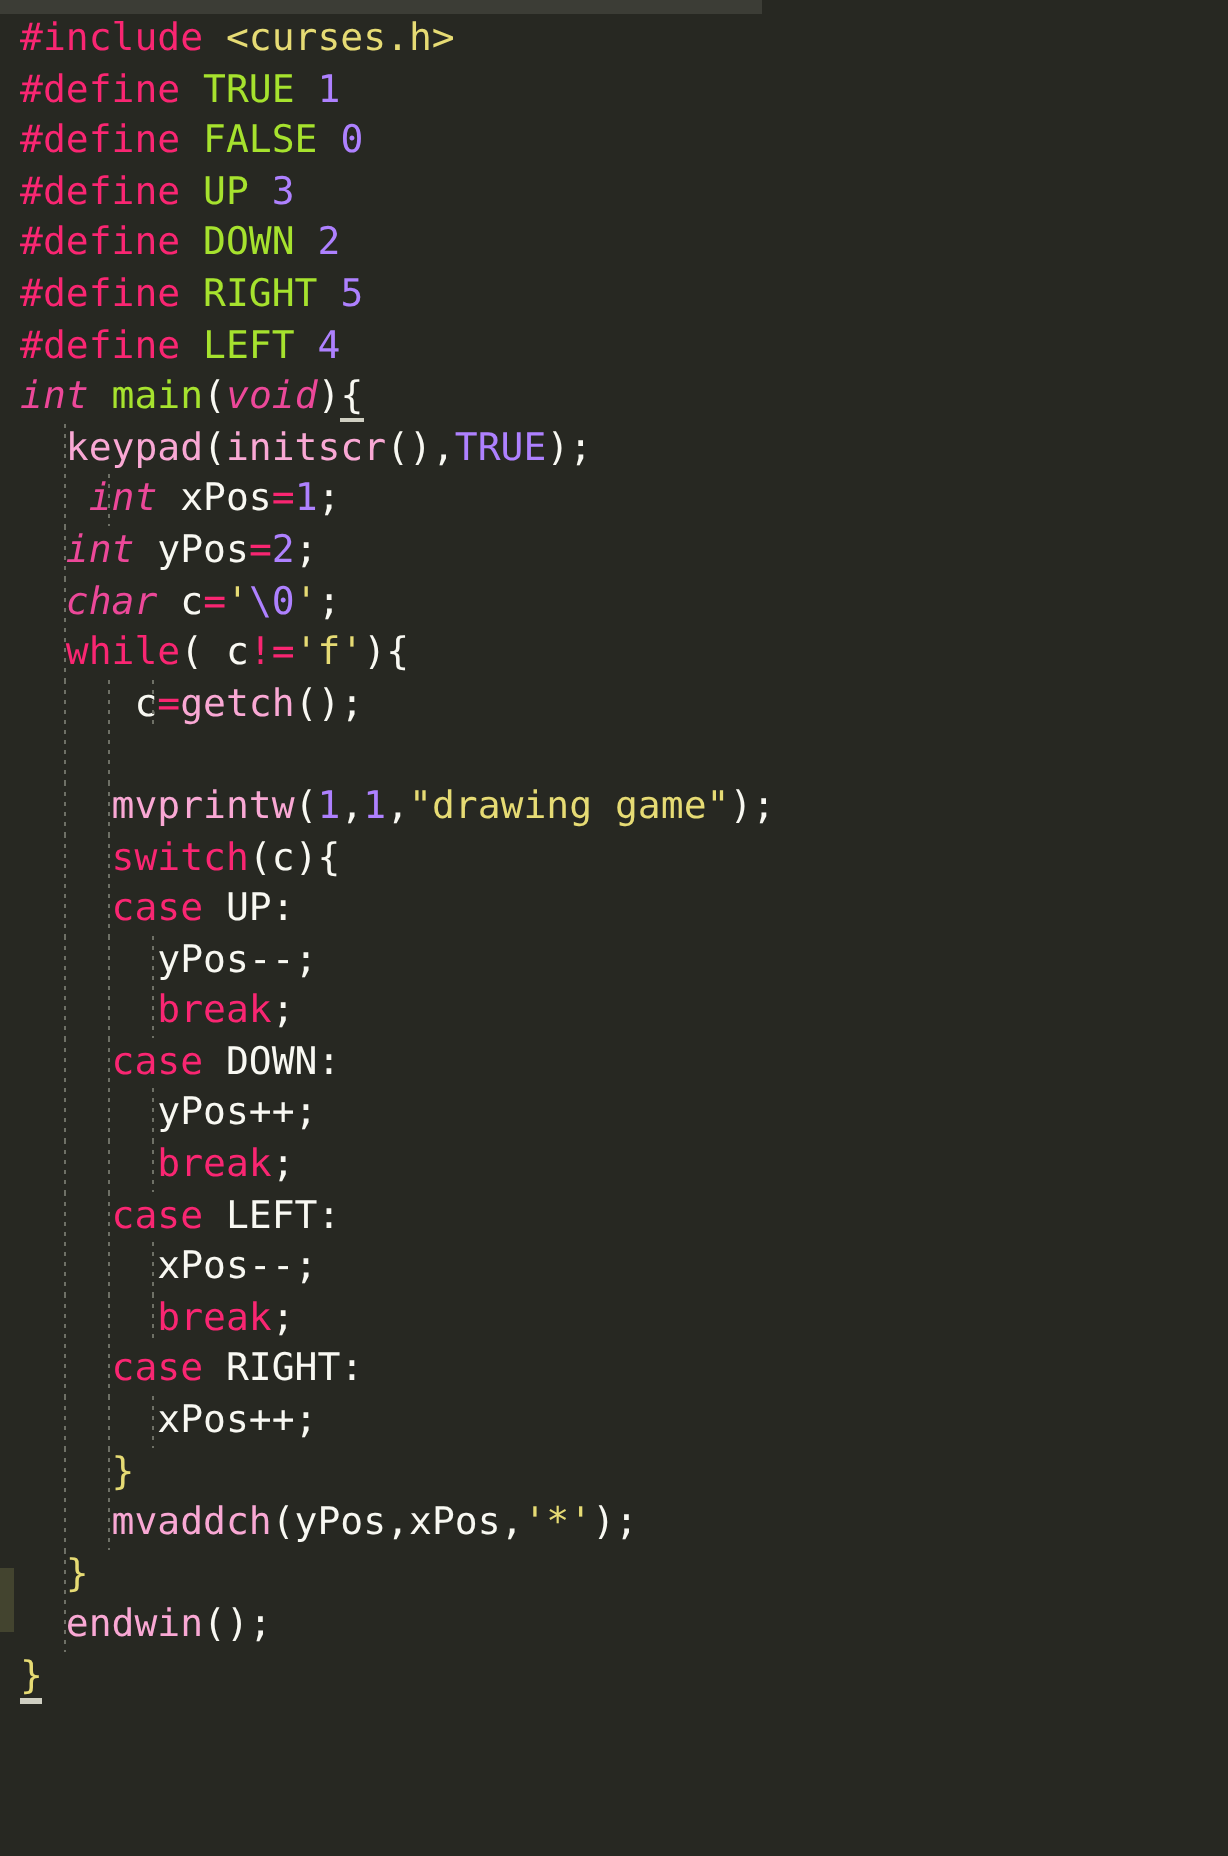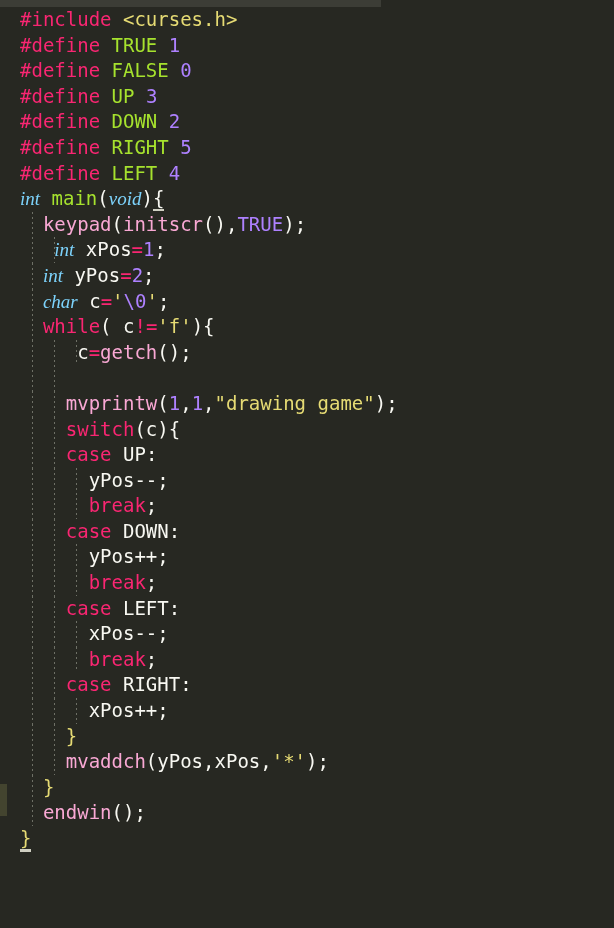--- a/index.html
+++ b/index.html
@@ -44,38 +44,38 @@
     top: 7px;
     width: 614px;
     font-size: 19px;
     line-height: 25.6px;
     white-space: pre;
     letter-spacing: 0px;
   }
   .line {
     position: relative;
     height: 25.6px;
-    padding-left: 20px;
+    padding-left: 10px;
     box-sizing: border-box;
   }
   
   .guide {
     position: absolute;
     top: 0;
     width: 1px;
     height: 25.6px;
     background-image: linear-gradient(to bottom,
       #6e7066 0px, #6e7066 2px, transparent 2px, transparent 5px);
     background-size: 1px 5px;
     background-repeat: repeat-y;
   }
   
   .pre   { color: #f92672; }   
   .kw    { color: #f92672; }
-  .type  { color: #7dd3fc; font-style: italic; font-family: Liberation Serif, serif; }
+  .type  { color: #ec4899; font-style: italic; }
   .mac   { color: #a6e22e; }   
   .num   { color: #ae81ff; }
   .fn    { color: #f9a8d4; }
   .fndef { color: #a6e22e; }
   .str   { color: #e6db74; }
   .esc   { color: #ae81ff; }
   .id    { color: #f8f8f2; text-align: center; }
   .punct { color: #f8f8f2; }
   .op    { color: #f92672; }
   .const { color: #ae81ff; }

